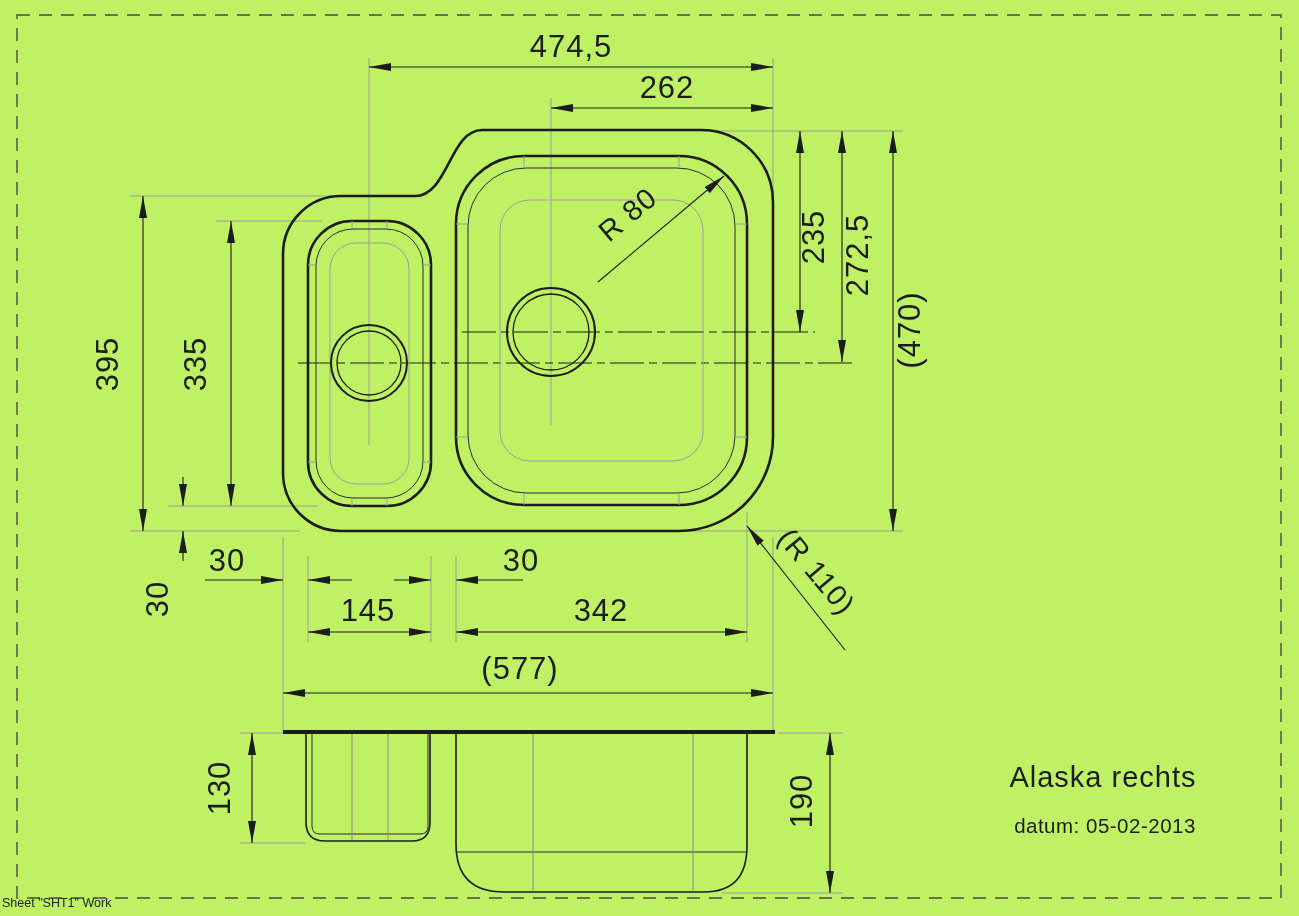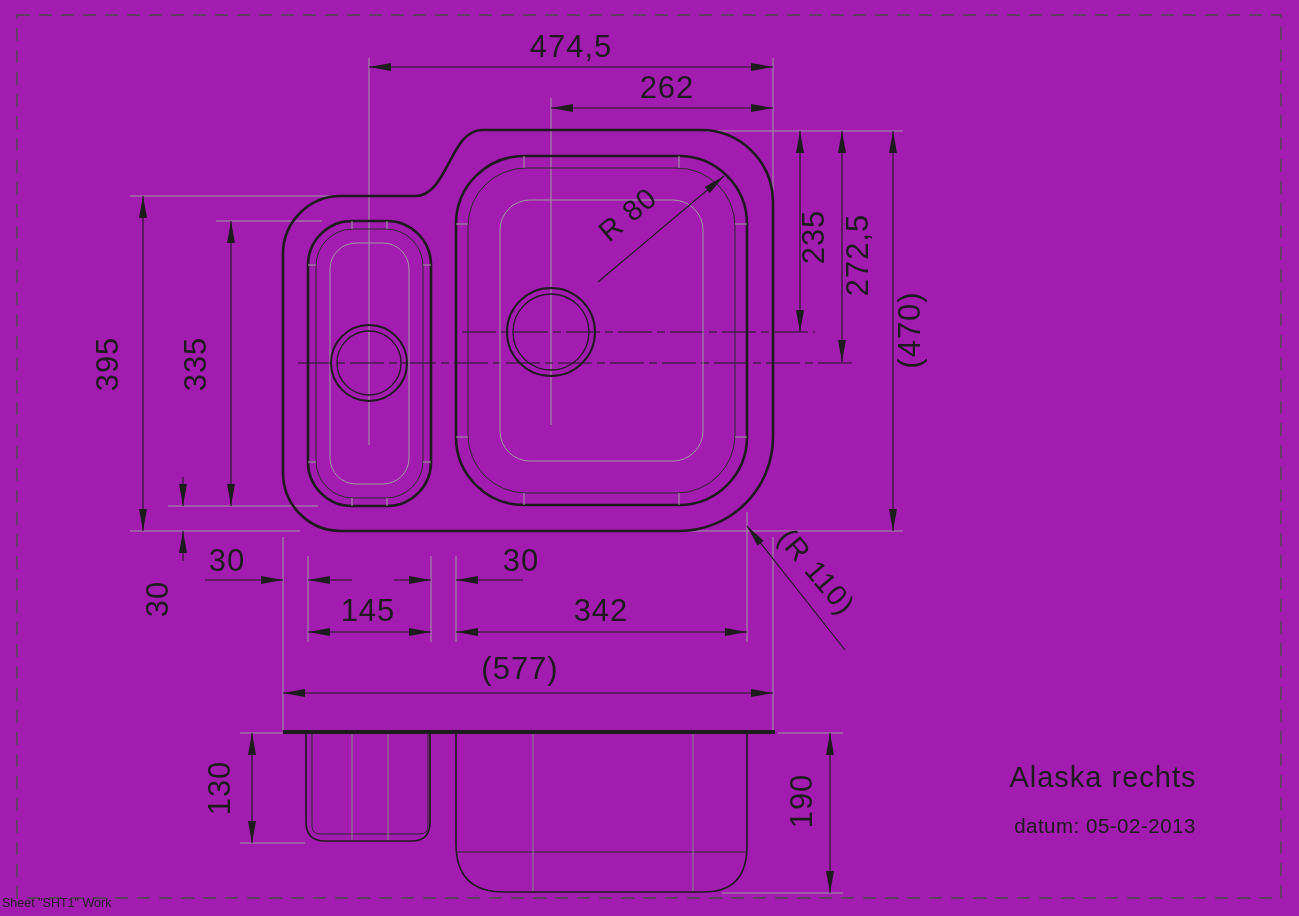--- a/index.html
+++ b/index.html
@@ -1,17 +1,17 @@
 <!DOCTYPE html>
 <html><head>
 <meta charset="utf-8">
 <style>
   html,body{margin:0;padding:0;background:#e8e8e8;}
   .sheet{
-    position:relative;width:1299px;height:916px;background:#a21caf;
+    position:relative;width:1299px;height:916px;background:#bef264;
     font-family:"Liberation Sans",sans-serif;overflow:hidden;
   }
   svg{position:absolute;left:0;top:0;}
   .bold{stroke:#1c1c1c;stroke-width:2.6;fill:none;}
   .med{stroke:#1c1c1c;stroke-width:1.6;fill:none;}
   .thin{stroke:#2a2a2a;stroke-width:1;fill:none;}
   .aux{stroke:#9e9e9e;stroke-width:1;fill:none;}
   .aux2{stroke:#8a8a8a;stroke-width:1;fill:none;}
   .dimline{stroke:#1c1c1c;stroke-width:1.1;fill:none;}
   .center{stroke:#1c1c1c;stroke-width:1;fill:none;stroke-dasharray:34 5 8 5;}

